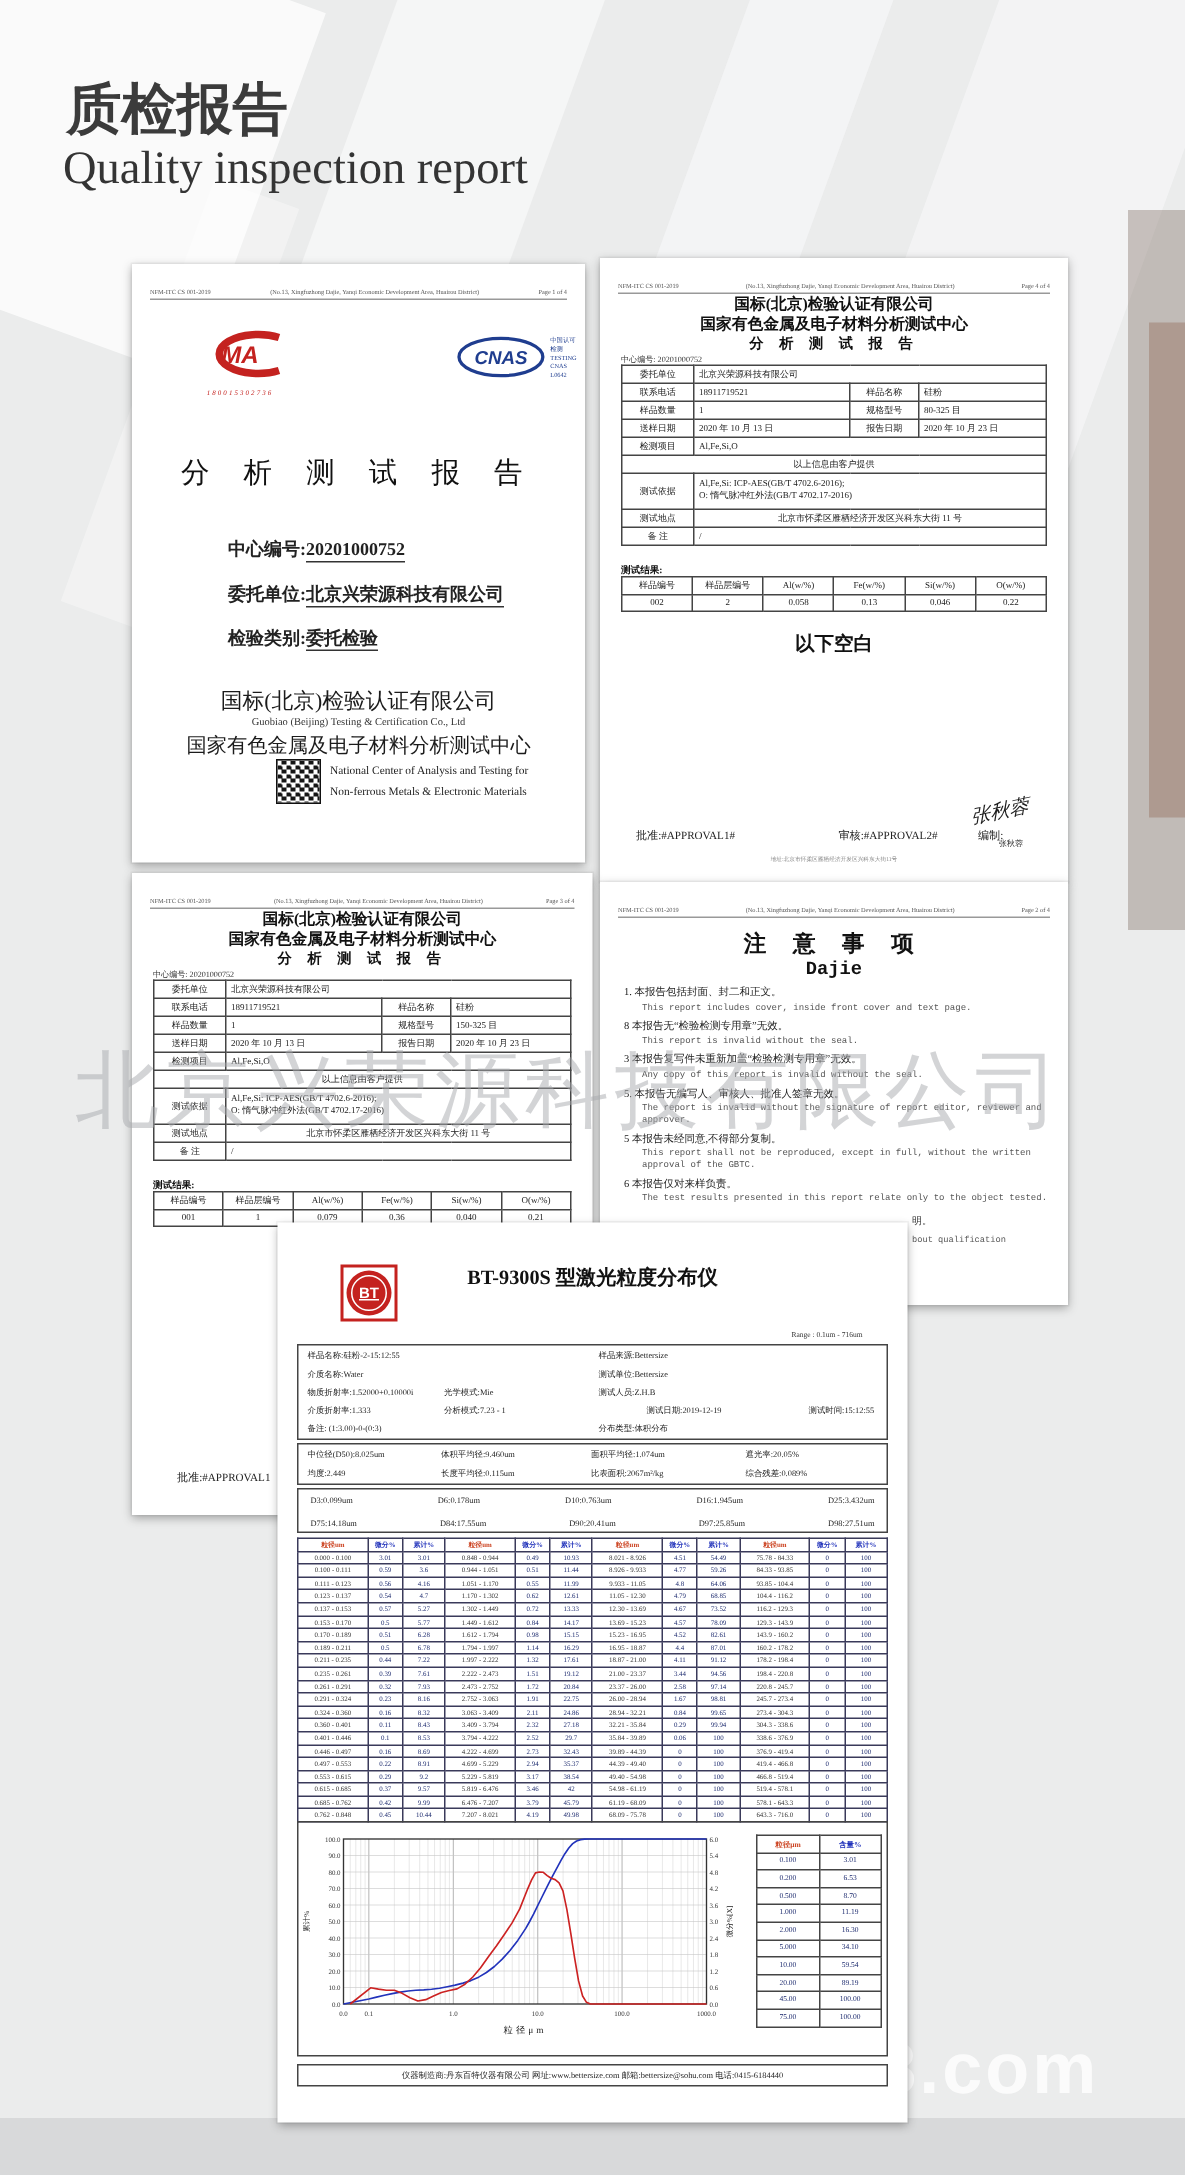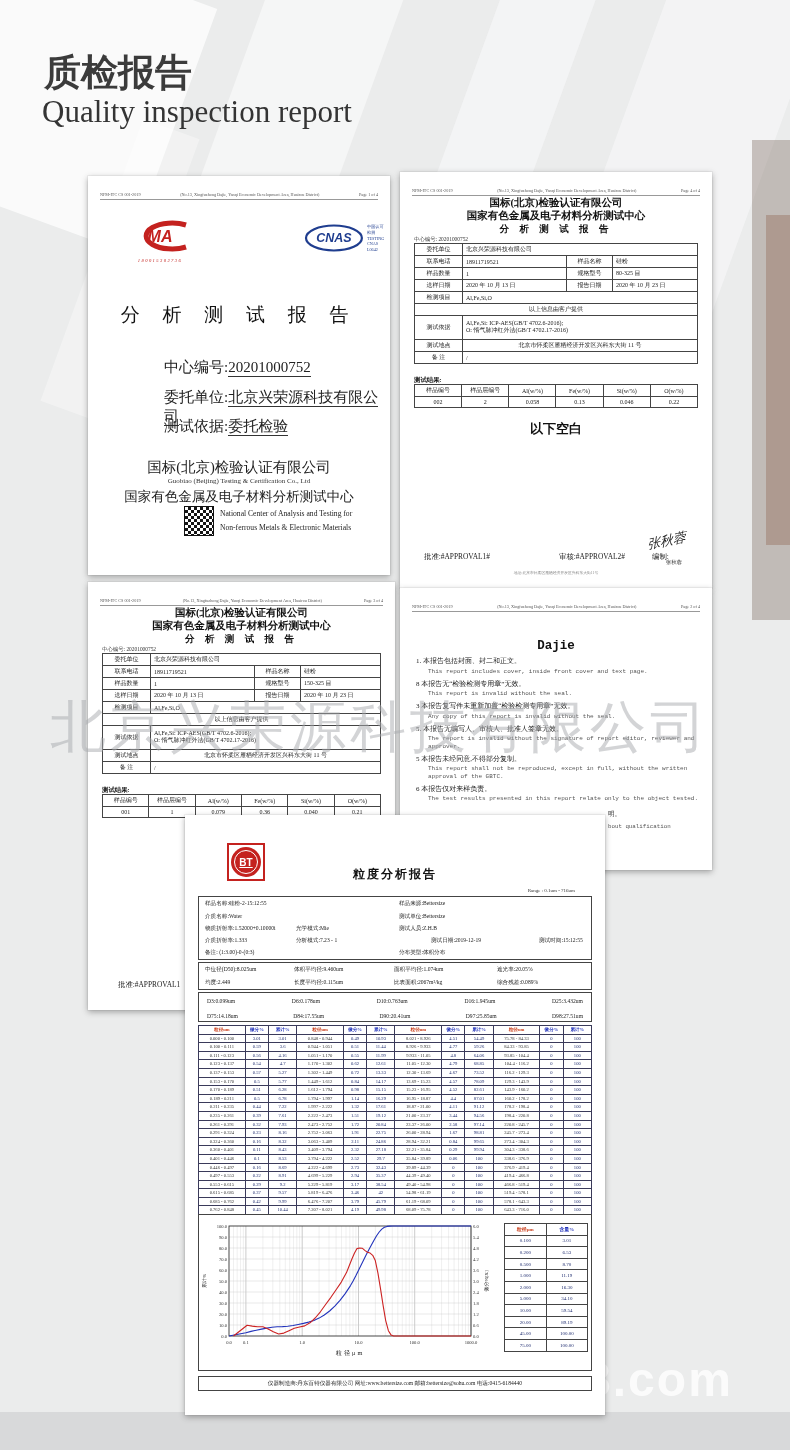--- a/index.html
+++ b/index.html
@@ -30,21 +30,21 @@
   .doc { position:absolute; background:#fff; box-shadow:0 2px 6px rgba(50,50,50,.4), 0 0 0 1px rgba(0,0,0,.04); z-index:10; font-family:"Liberation Serif", serif; }
   .dochdr { position:absolute; left:12px; right:12px; top:16px; display:flex; justify-content:space-between; font-size:4.2px; color:#555; border-bottom:.5px solid #999; padding-bottom:1.5px; font-family:"Liberation Serif", serif; white-space:nowrap; overflow:hidden; }
 
   
   #doc1 { left:88px; top:176px; width:302px; height:399px; }
   .cma-block { position:absolute; left:36px; top:42px; width:72px; text-align:center;font-style:italic; }
   .cma-num { font-size:4.6px; color:#c4221f; letter-spacing:1.4px; margin-top:0; }
   .cnas-block { position:absolute; left:216px; top:48px; display:flex; gap:3px; }
   .cnas-side { display:flex; flex-direction:column; gap:.5px; font-size:4.2px; color:#1f3d8f; line-height:1.25; }
   .cover-title { position:absolute; left:0; right:0; top:126px; text-align:center; font-size:19px; letter-spacing:9px; color:#111; font-weight:500; }
-  .cover-field { position:absolute; left:76px; font-size:15px; color:#222; }
+  .cover-field { position:absolute; left:64px; font-size:12px; color:#222;font-weight:bold; }
   .cover-field .val { border-bottom:.6px solid #333; padding-bottom:.5px; }
   .f1 { top:182px; } .f2 { top:212px; } .f3 { top:241px; }
   .org-cn { position:absolute; left:0; right:0; top:282px; text-align:center; font-size:14.5px; color:#1b1b1b; }
   .org-en { position:absolute; left:0; right:0; top:301px; text-align:center; font-size:7px; color:#333; }
   .center-cn { position:absolute; left:0; right:0; top:312px; text-align:center; font-size:13.5px; color:#1b1b1b; }
   .qr { position:absolute; left:96px; top:330px; width:30px; height:30px; border:1px solid #111;
         background:repeating-conic-gradient(#151515 0 25%, #fff 0 50%); background-size:6px 6px; }
   .center-en1 { position:absolute; left:132px; top:333px; font-size:7.6px; color:#222; }
   .center-en2 { position:absolute; left:132px; top:347px; font-size:7.6px; color:#222; }
 
@@ -159,21 +159,21 @@
     </div>
   </div>
   <div class="cover-title">分 析 测 试 报 告</div>
   <div class="cover-field f1">
     <span>中心编号:</span><span class="val">20201000752</span>
   </div>
   <div class="cover-field f2">
     <span>委托单位:</span><span class="val">北京兴荣源科技有限公司</span>
   </div>
   <div class="cover-field f3">
-    <span>测试依据:</span><span class="val">委托检验</span>
+    <span>检验类别:</span><span class="val">委托检验</span>
   </div>
   <div class="org-cn">国标(北京)检验认证有限公司</div>
   <div class="org-en">Guobiao (Beijing) Testing &amp; Certification Co., Ltd</div>
   <div class="center-cn">国家有色金属及电子材料分析测试中心</div>
   <div class="qr"></div>
   <div class="center-en1">National Center of Analysis and Testing for</div>
   <div class="center-en2">Non-ferrous Metals &amp; Electronic Materials</div>
 </div>
 
 <div class="doc" id="doc2">
@@ -362,20 +362,21 @@
     <span>批准:#APPROVAL1</span>
   </div>
 </div>
 
 <div class="doc" id="doc4">
   <div class="dochdr">
     <span>NFM-ITC CS 001-2019</span>
     <span>(No.13, Xingfuzhong Dajie, Yanqi Economic Development Area, Huairou District)</span>
     <span>Page 2 of 4</span>
   </div>
+  <div class="nt-title">注 意 事 项</div>
   <div class="nt-notice">Dajie</div>
   <div id="notice-items">
       <div class="nt-cn">1.  本报告包括封面、封二和正文。</div>
       <div class="nt-en">This report includes cover, inside front cover and text page.</div>
       <div class="nt-cn">8  本报告无“检验检测专用章”无效。</div>
       <div class="nt-en">This report is invalid without the seal.</div>
       <div class="nt-cn">3  本报告复写件未重新加盖“检验检测专用章”无效。</div>
       <div class="nt-en">Any copy of this report is invalid without the seal.</div>
       <div class="nt-cn">5.  本报告无编写人、审核人、批准人签章无效。</div>
       <div class="nt-en">The report is invalid without the signature of report editor, reviewer and approver.</div>
@@ -391,21 +392,21 @@
 <div class="wm-center">北京兴荣源科技有限公司</div>
 <div class="wm-corner">1688.com</div>
 
 <div class="doc" id="doc5">
   <div class="psa-seal">
     <div class="inner">
         <div class="ring"></div>
         <div class="bt">BT</div>
       </div>
   </div>
-  <div class="psa-sub">粒度分析报告</div>
+  <div class="psa-title">BT-9300S 型激光粒度分布仪</div>
   <div class="psa-range">Range : 0.1um - 716um</div>
   <div class="psa-box" id="psa-info">
       <div class="psa-row">
         <span class="psa-field" style="left: 6px;">样品名称:硅粉-2-15:12:55</span>
         <span class="psa-field" style="left: 200px;">样品来源:Bettersize</span>
       </div>
       <div class="psa-row">
         <span class="psa-field" style="left: 6px;">介质名称:Water</span>
         <span class="psa-field" style="left: 200px;">测试单位:Bettersize</span>
       </div>

